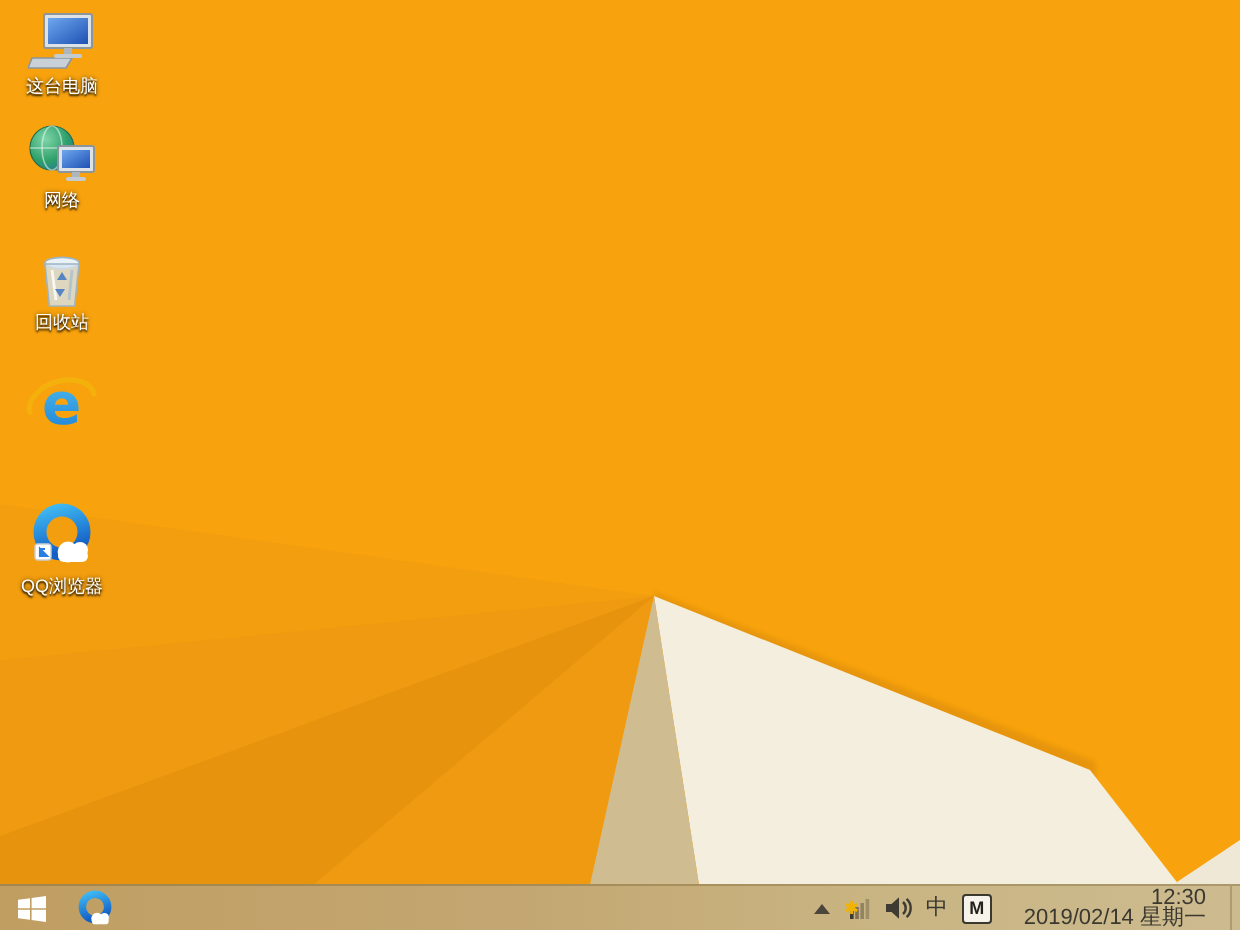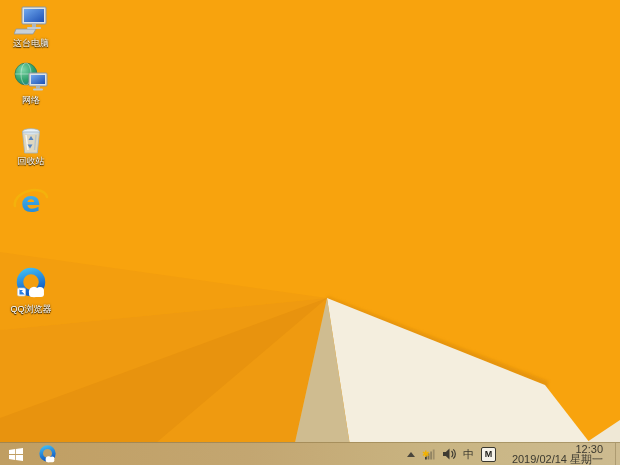--- a/index.html
+++ b/index.html
@@ -112,21 +112,21 @@
         <linearGradient id="ieb" x1="0" y1="0" x2="0" y2="1">
           <stop offset="0" stop-color="#55C2F0"></stop>
             <stop offset="1" stop-color="#1B7FD4"></stop>
         </linearGradient>
       </defs>
       <text x="8" y="27" font-family="'DejaVu Sans',sans-serif" font-size="29" font-weight="bold" fill="url(#ieb)">e</text>
       <path d="M2,21 A 16 10.5 -17 1 1 34 12" fill="none" stroke="#F4B10C" stroke-width="2.6" stroke-linecap="round"></path>
     </svg>
   </div>
 
-  <div class="dicon" style="top:267px;">
+  <div class="dicon" style="top:251px;">
     <svg class="ig" width="36" height="36" viewBox="0 0 36 36">
       <defs>
         <linearGradient id="qqg" x1="0" y1="0" x2="0.3" y2="1">
           <stop offset="0" stop-color="#3FB9F2"></stop>
             <stop offset="1" stop-color="#1460C6"></stop>
         </linearGradient>
       </defs>
       <circle cx="18" cy="15" r="11" fill="none" stroke="url(#qqg)" stroke-width="6.5"></circle>
       <circle cx="21" cy="25" r="5.2" fill="#fff"></circle>
       <circle cx="27" cy="24" r="4" fill="#fff"></circle>

